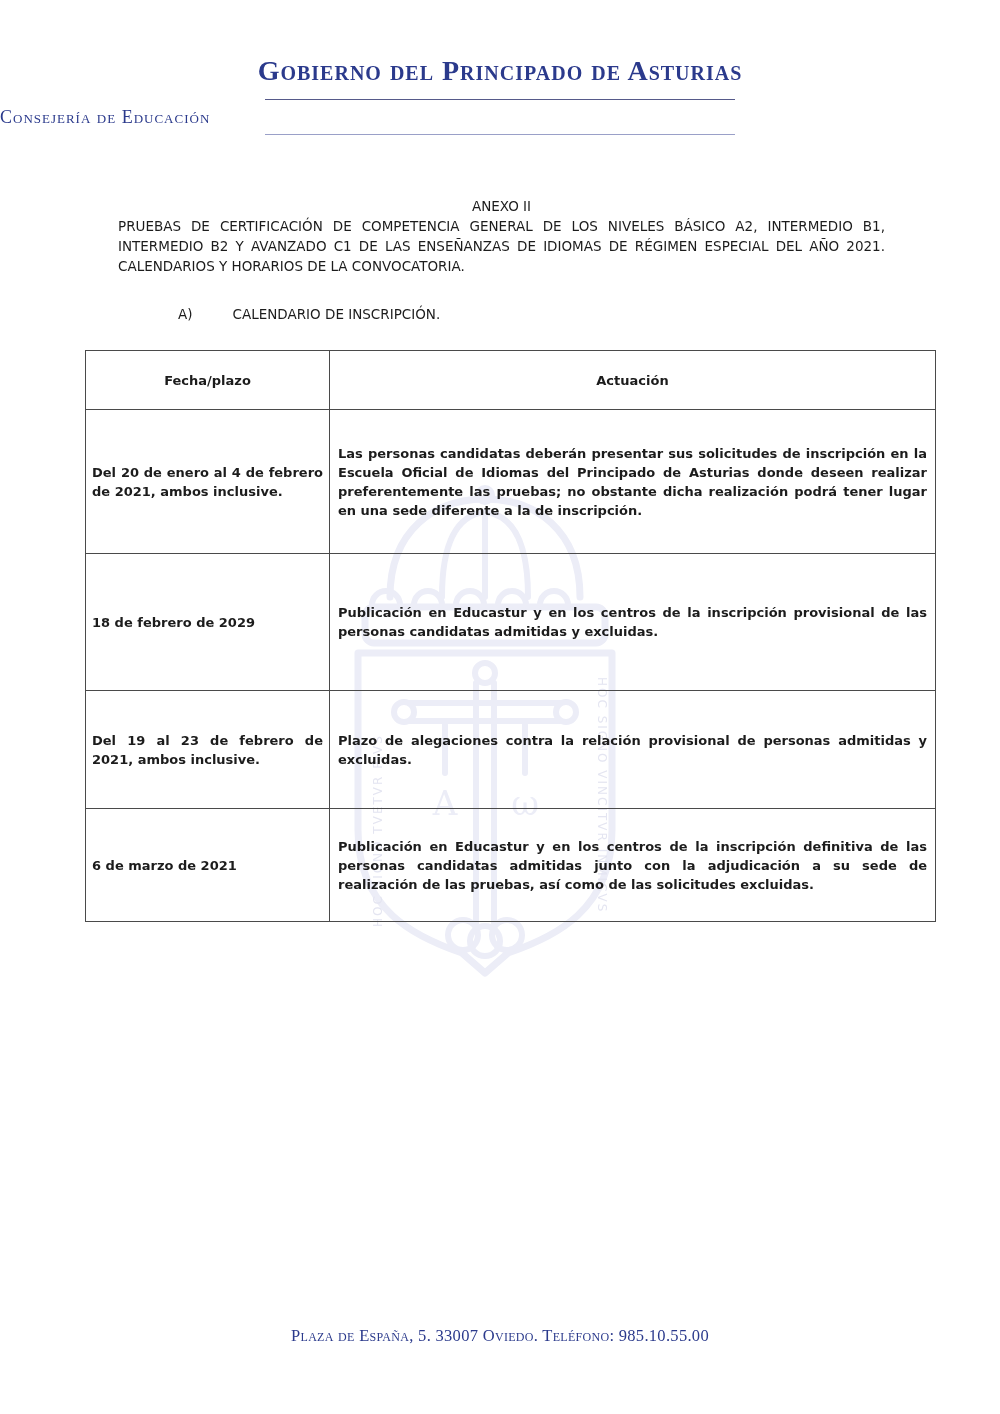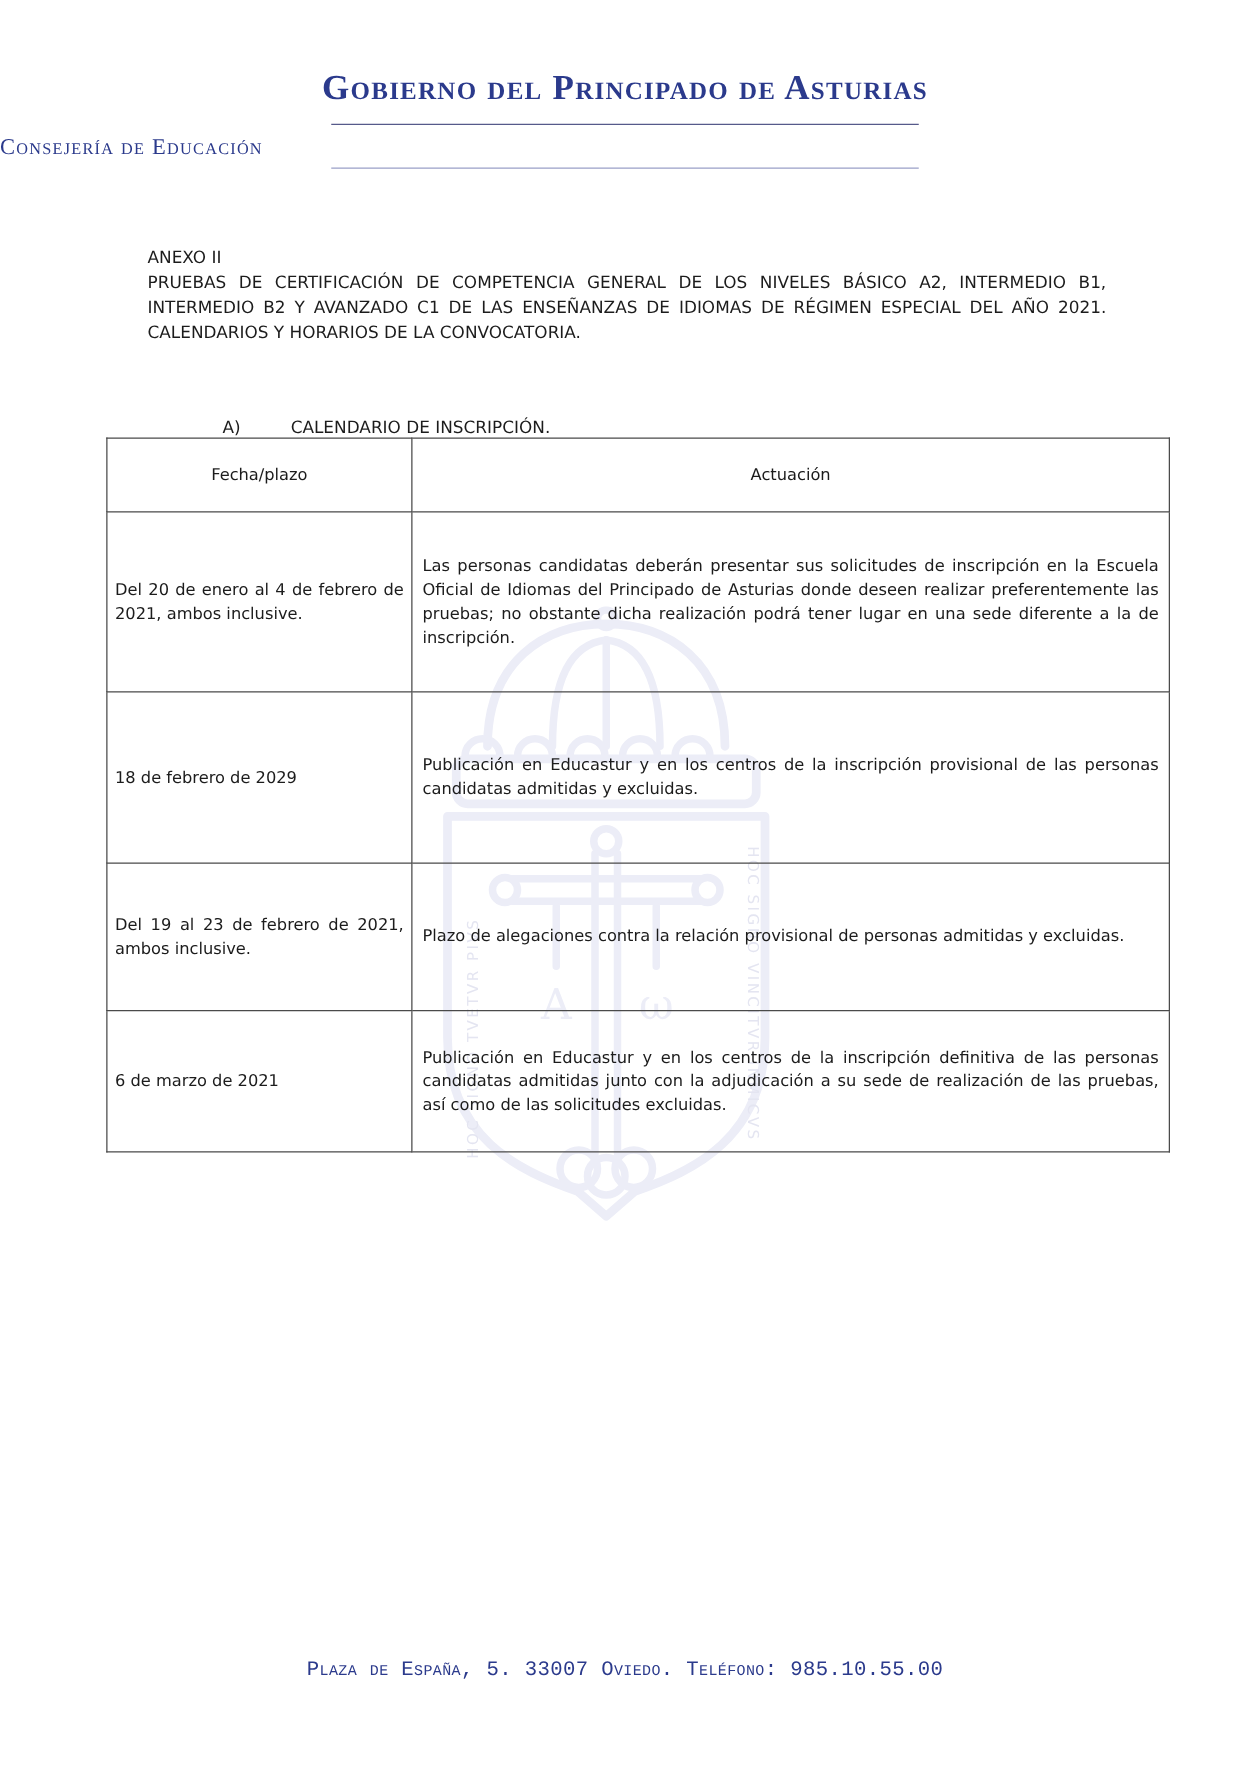--- a/index.html
+++ b/index.html
@@ -23,48 +23,48 @@
   .rule { position:absolute; left:265px; width:470px; height:1px; z-index:1; }
   .rule-top { top:99px; background:#565a8a; }
   .rule-bottom { top:134px; background:#9aa0c8; }
   .dept {
     position:absolute; top:107px; left:0; width:100%; 
     font-family:"Liberation Serif", serif; font-variant:small-caps;
     font-size:18px; letter-spacing:1px; color:#2b3a8c; z-index:1;
   }
   
   .annex { position:absolute; top:196px; left:118px; width:767px; font-size:13.5px; line-height:20px; z-index:1; }
-  .annex-title { }
+  .annex-title { text-align:center; }
   .annex-body { margin:0; text-align:justify; }
-  .section-line { position:absolute; top:306px; left:178px; font-size:13.5px; z-index:1;margin-top:28px; }
+  .section-line { position:absolute; top:306px; left:178px; font-size:13.5px; z-index:1; }
   .sec-label { display:inline-block; margin-right:40px; }
   
   table.calendar {
     position:absolute; top:350px; left:85px; width:850px;
     border-collapse:collapse; table-layout:fixed;
     font-size:13px; line-height:19px; background:transparent; z-index:1;
   }
   .calendar th, .calendar td {
     border:1px solid #4a4a4a; vertical-align:middle;
-    font-weight:normal; background:transparent;
+    font-weight:bold; background:transparent;
   }
   .calendar th { text-align:center; height:50px; padding:4px 8px; }
   .calendar td { text-align:justify; }
   .calendar td.c-fecha { padding:6px 6px; }
   .calendar td.c-act   { padding:6px 8px; }
   .calendar col.col-fecha { width:244px; }
   .calendar col.col-act   { width:606px; }
   tr.r0 td { height:131px; }
   tr.r1 td { height:124px; }
   tr.r2 td { height:105px; }
   tr.r3 td { height:100px; }
   
   .footer {
     position:absolute; top:1326px; left:0; width:100%; text-align:center;
-    font-family:Liberation Mono, monospace; font-variant:small-caps;
+    font-family:Liberation Serif, serif; font-variant:small-caps;
     font-size:16.5px; letter-spacing:0.3px; color:#2b3a8c; z-index:1;
   }
 </style>
 </head>
 <body>
 
 <div class="page">
 
   <svg class="watermark" viewBox="0 0 300 510">
 

